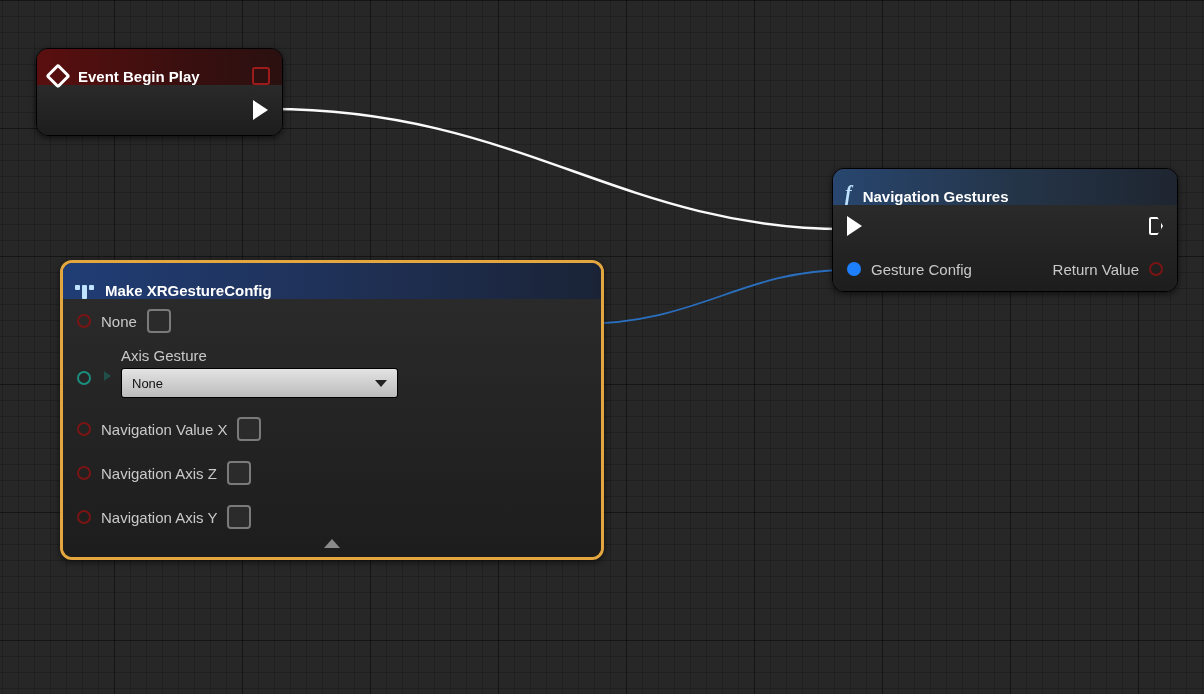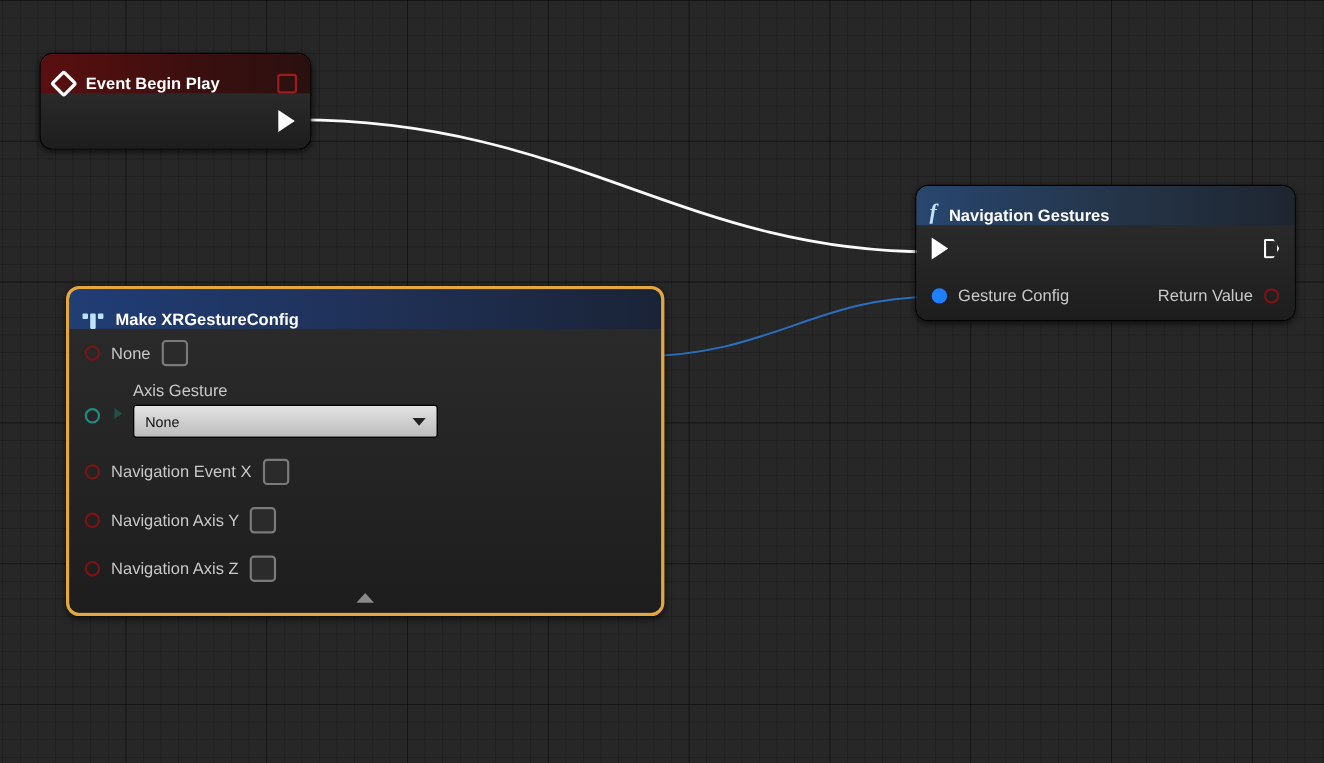--- a/index.html
+++ b/index.html
@@ -135,32 +135,32 @@
         <span class="lbl">Axis Gesture</span>
         <div class="dropdown">
           <span>None</span>
           <span class="dd-tri"></span>
         </div>
       </div>
     </div>
 
     <div class="row">
       <span class="circ hollow pin-red"></span>
-      <span class="lbl">Navigation Event X</span>
+      <span class="lbl">Navigation Value X</span>
+      <span class="chk"></span>
+    </div>
+
+    <div class="row">
+      <span class="circ hollow pin-red"></span>
+      <span class="lbl">Navigation Axis Z</span>
       <span class="chk"></span>
     </div>
 
     <div class="row">
       <span class="circ hollow pin-red"></span>
       <span class="lbl">Navigation Axis Y</span>
-      <span class="chk"></span>
-    </div>
-
-    <div class="row">
-      <span class="circ hollow pin-red"></span>
-      <span class="lbl">Navigation Axis Z</span>
       <span class="chk"></span>
     </div>
     <div class="footer-arrow"></div>
   </div>
 </div>
 
 </div>
 
 </body></html>

